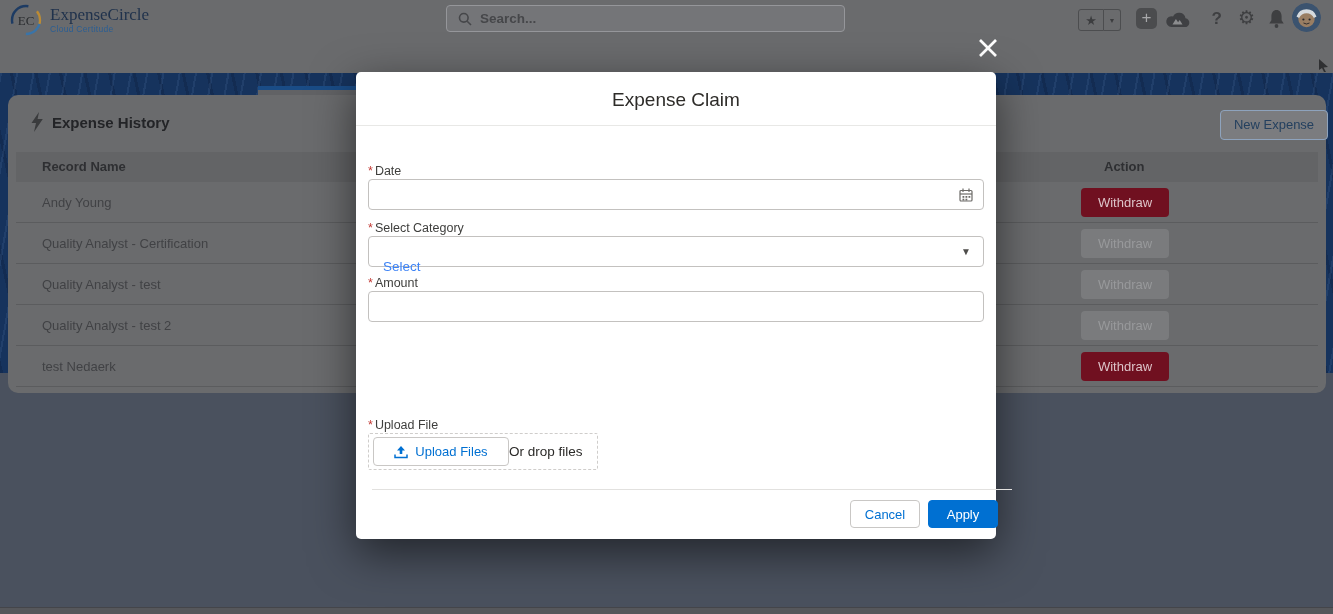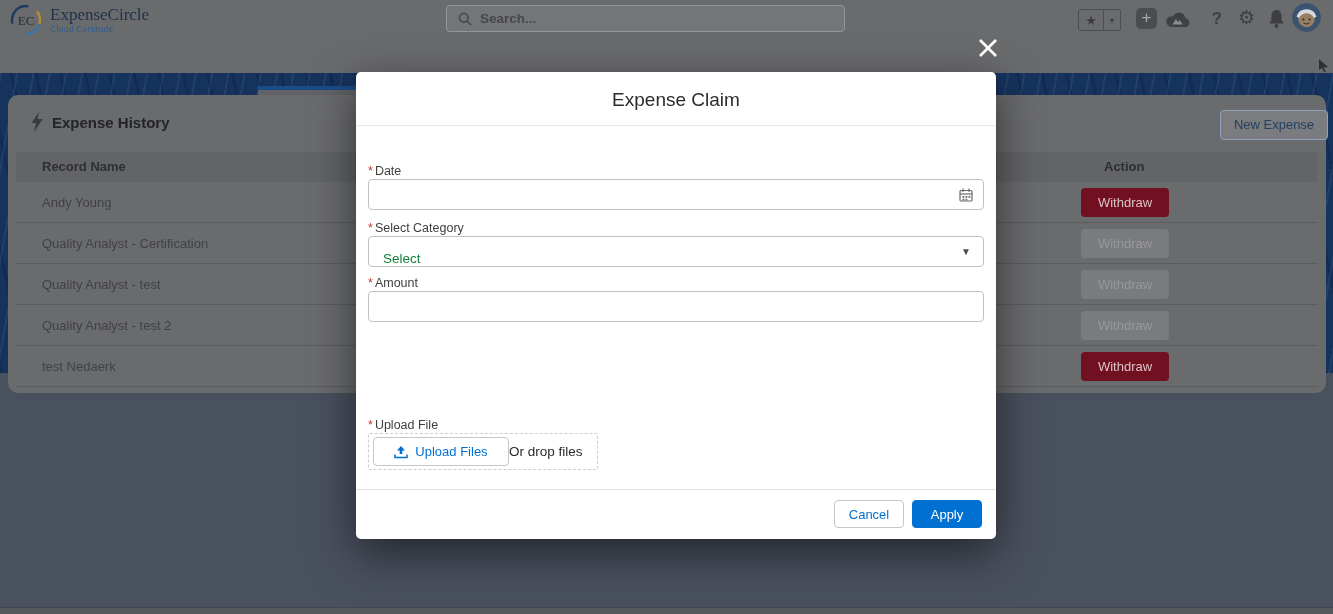--- a/index.html
+++ b/index.html
@@ -91,33 +91,33 @@
   .req { color:#c23934; margin-right:2px; }
   .fbox { position:absolute; left:0; top:18px; width:616px; height:31px; background:#fff;
     border:1px solid #c3c1bf; border-radius:4px; }
   .f-date  { top:89px; }
   .f-cat   { top:146px; }
   .f-amt   { top:201px; }
   .f-desc  { top:257px; }
   .f-desc .fbox { height:56px; }
   .f-up    { top:343px; }
   .cal-ic { position:absolute; right:10px; top:8px; }
-  .sel-val { position:absolute; left:14px; top:14px; font-size:13.5px; color:#15803d; }
+  .sel-val { position:absolute; left:14px; top:22px; font-size:13.5px; color:#3b82f6; }
   .sel-caret { position:absolute; right:12px; top:9px; font-size:10px; color:#4e4d4b; }
   .resize-ic { position:absolute; right:3px; bottom:3px; }
 
   .upzone { position:absolute; left:0; top:18px; width:230px; height:37px;
     border:1px dashed #cfcdcb; border-radius:2px; }
   .upbtn { position:absolute; left:4px; top:3px; width:136px; height:29px; background:#fff;
     border:1px solid #c9c7c5; border-radius:4px; display:flex; align-items:center; justify-content:center;
     font-size:13px; color:#0070d2; font-family:"Liberation Sans",sans-serif; }
   .upbtn svg { margin-right:7px; }
   .droptext { position:absolute; left:140px; top:10px; font-size:13.5px; color:#2b2a28; }
 
-  .mfooter { position:absolute; left:0; top:417px; width:640px; height:66px; border-top:1px solid #e2e1df; }
+  .mfooter { position:absolute; left:16px; top:417px; width:640px; height:66px; border-top:1px solid #e2e1df; }
   .btn-cancel { position:absolute; right:92px; top:10px; width:70px; height:28px; background:#fff;
     border:1px solid #c9c7c5; border-radius:4px; font-size:13px; color:#0070d2;
     font-family:"Liberation Sans",sans-serif; }
   .btn-apply { position:absolute; right:14px; top:10px; width:70px; height:28px; background:#0070d2;
     border:1px solid #0070d2; border-radius:4px; font-size:13px; color:#fff;
     font-family:"Liberation Sans",sans-serif; }
 </style>
 </head>
 <body>
 

